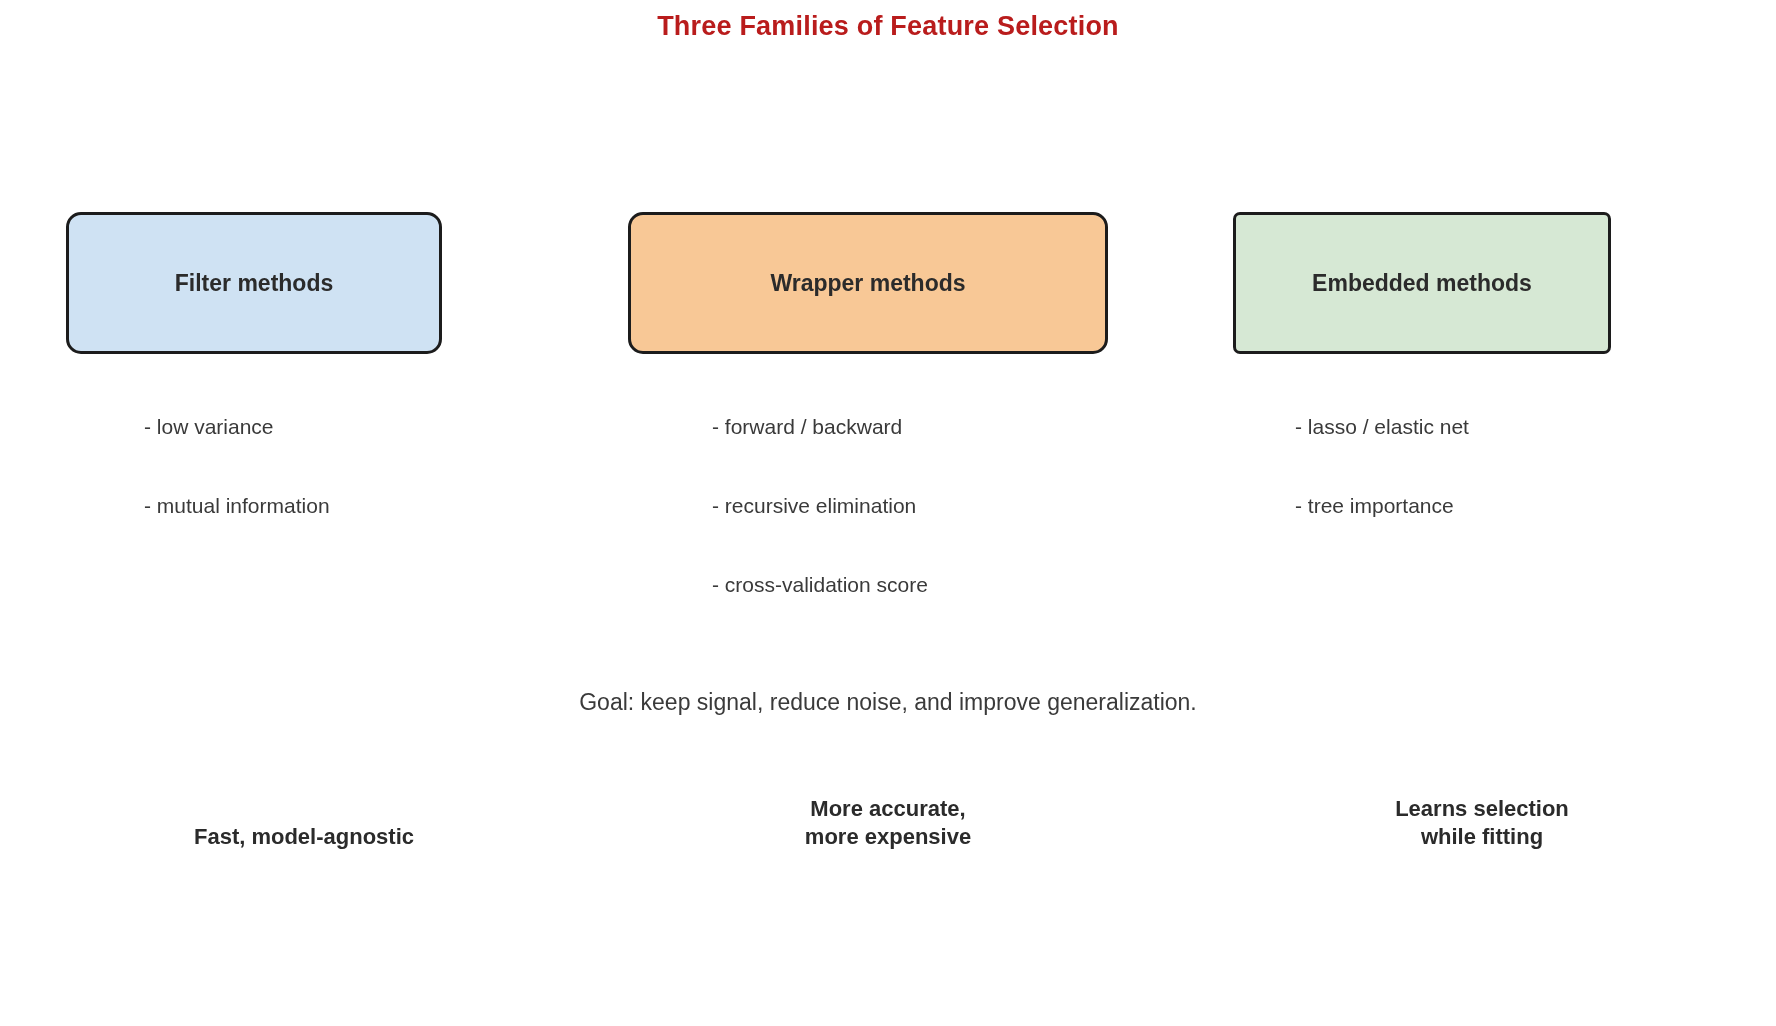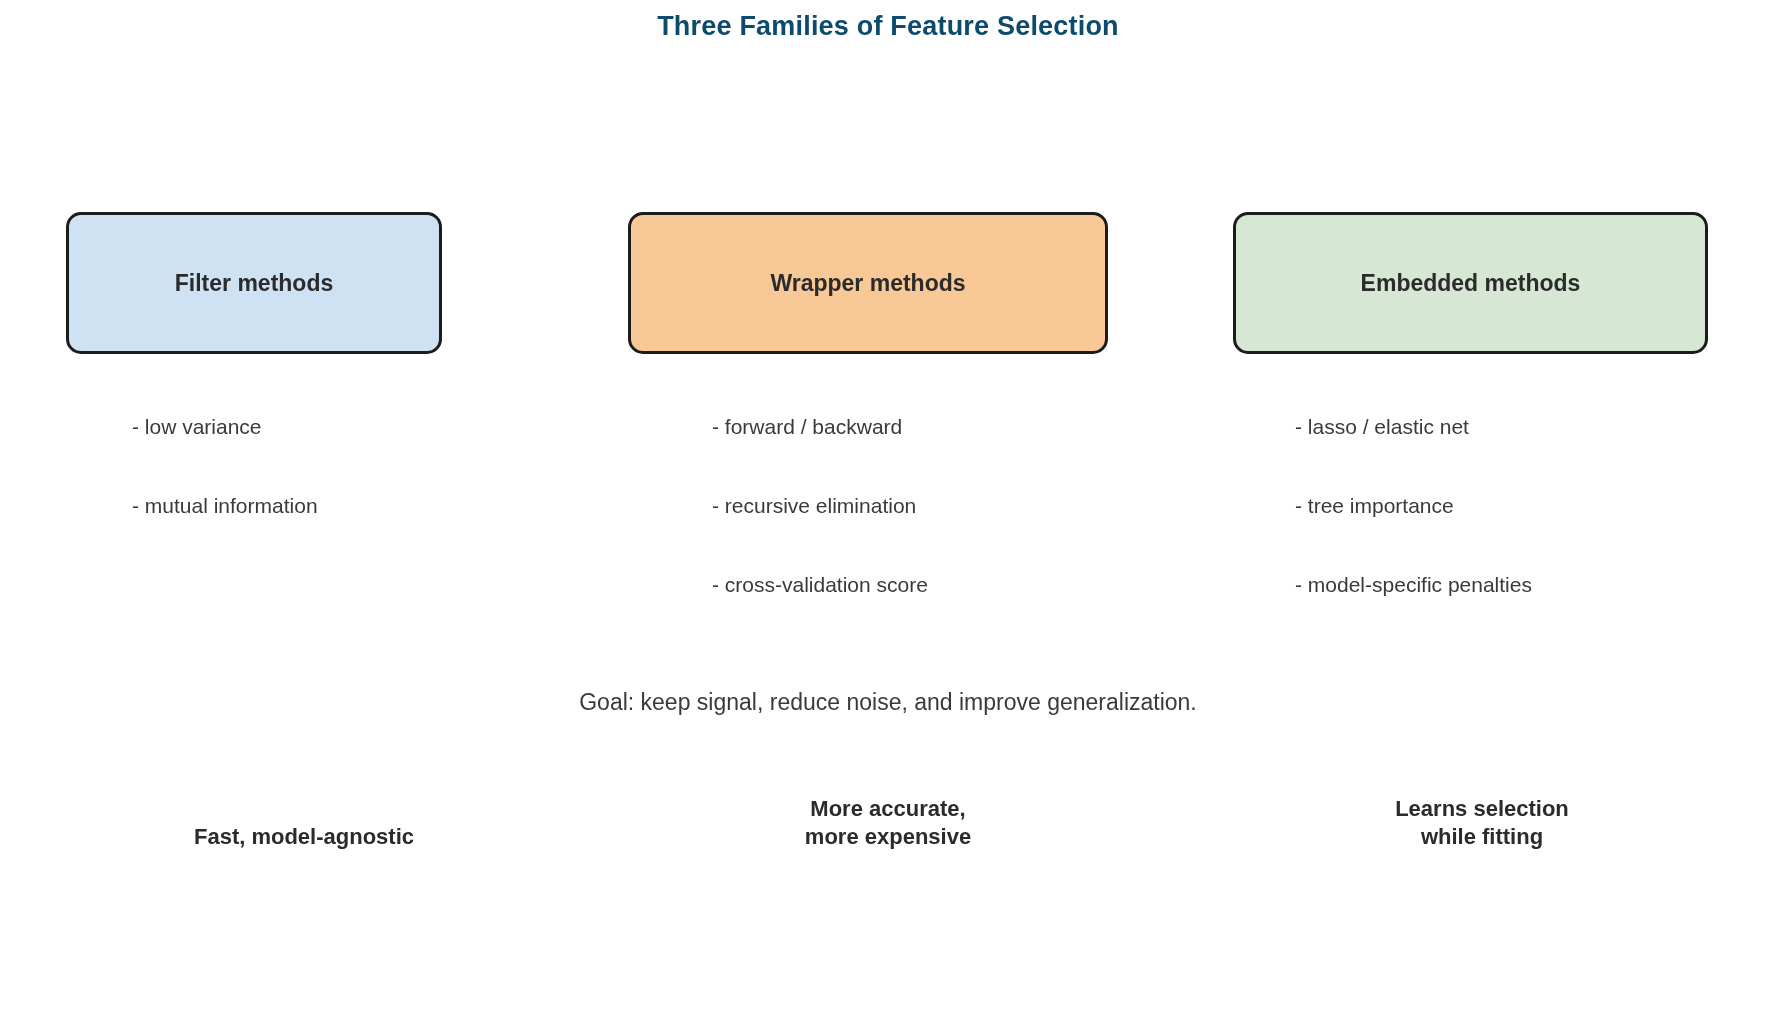--- a/index.html
+++ b/index.html
@@ -16,48 +16,48 @@
     overflow: hidden;
   }
   .title {
     position: absolute;
     top: 11px;
     left: 0;
     width: 1776px;
     text-align: center;
     font-size: 27px;
     font-weight: bold;
-    color: #0c4a6e;
+    color: #b91c1c;
     letter-spacing: 0.2px;
   }
   .box {
     position: absolute;
     top: 212px;
     height: 142px;
     border: 3.5px solid #1c1c1c;
     border-radius: 15px;
     box-sizing: border-box;
     display: flex;
     align-items: center;
     justify-content: center;
   }
   .box-label {
     font-size: 23px;
     font-weight: bold;
     color: #2b2b2b;
   }
   .box.col1 { left: 66px;   width: 376px; }
   .box.col2 { left: 628px;  width: 480px; }
-  .box.col3 { left: 1233px; width: 475px; }
+  .box.col3 { left: 1233px; width: 378px; border-radius: 7px; }
 
   .items {
     position: absolute;
     top: 414px;
   }
-  .items.col1 { left: 132px; }
+  .items.col1 { left: 144px; }
   .items.col2 { left: 712px; }
   .items.col3 { left: 1295px; }
   .item {
     height: 79px;
     font-size: 21px;
     line-height: 25px;
     color: #3a3a3a;
     white-space: nowrap;
   }
 
@@ -118,21 +118,20 @@
     <span class="caption-line">More accurate,</span>
     <span class="caption-line">more expensive</span>
   </div>
 
   <div class="box col3" style="background-color: rgb(214, 232, 212);">
     <span class="box-label">Embedded methods</span>
   </div>
   <div class="items col3">
     <div class="item">- lasso / elastic net</div>
     <div class="item">- tree importance</div>
-    <div class="item">- model-specific penalties</div>
   </div>
   <div class="caption col3">
     <span class="caption-line">Learns selection</span>
     <span class="caption-line">while fitting</span>
   </div>
 
   <div class="goal">Goal: keep signal, reduce noise, and improve generalization.</div>
 
 </div>
 

